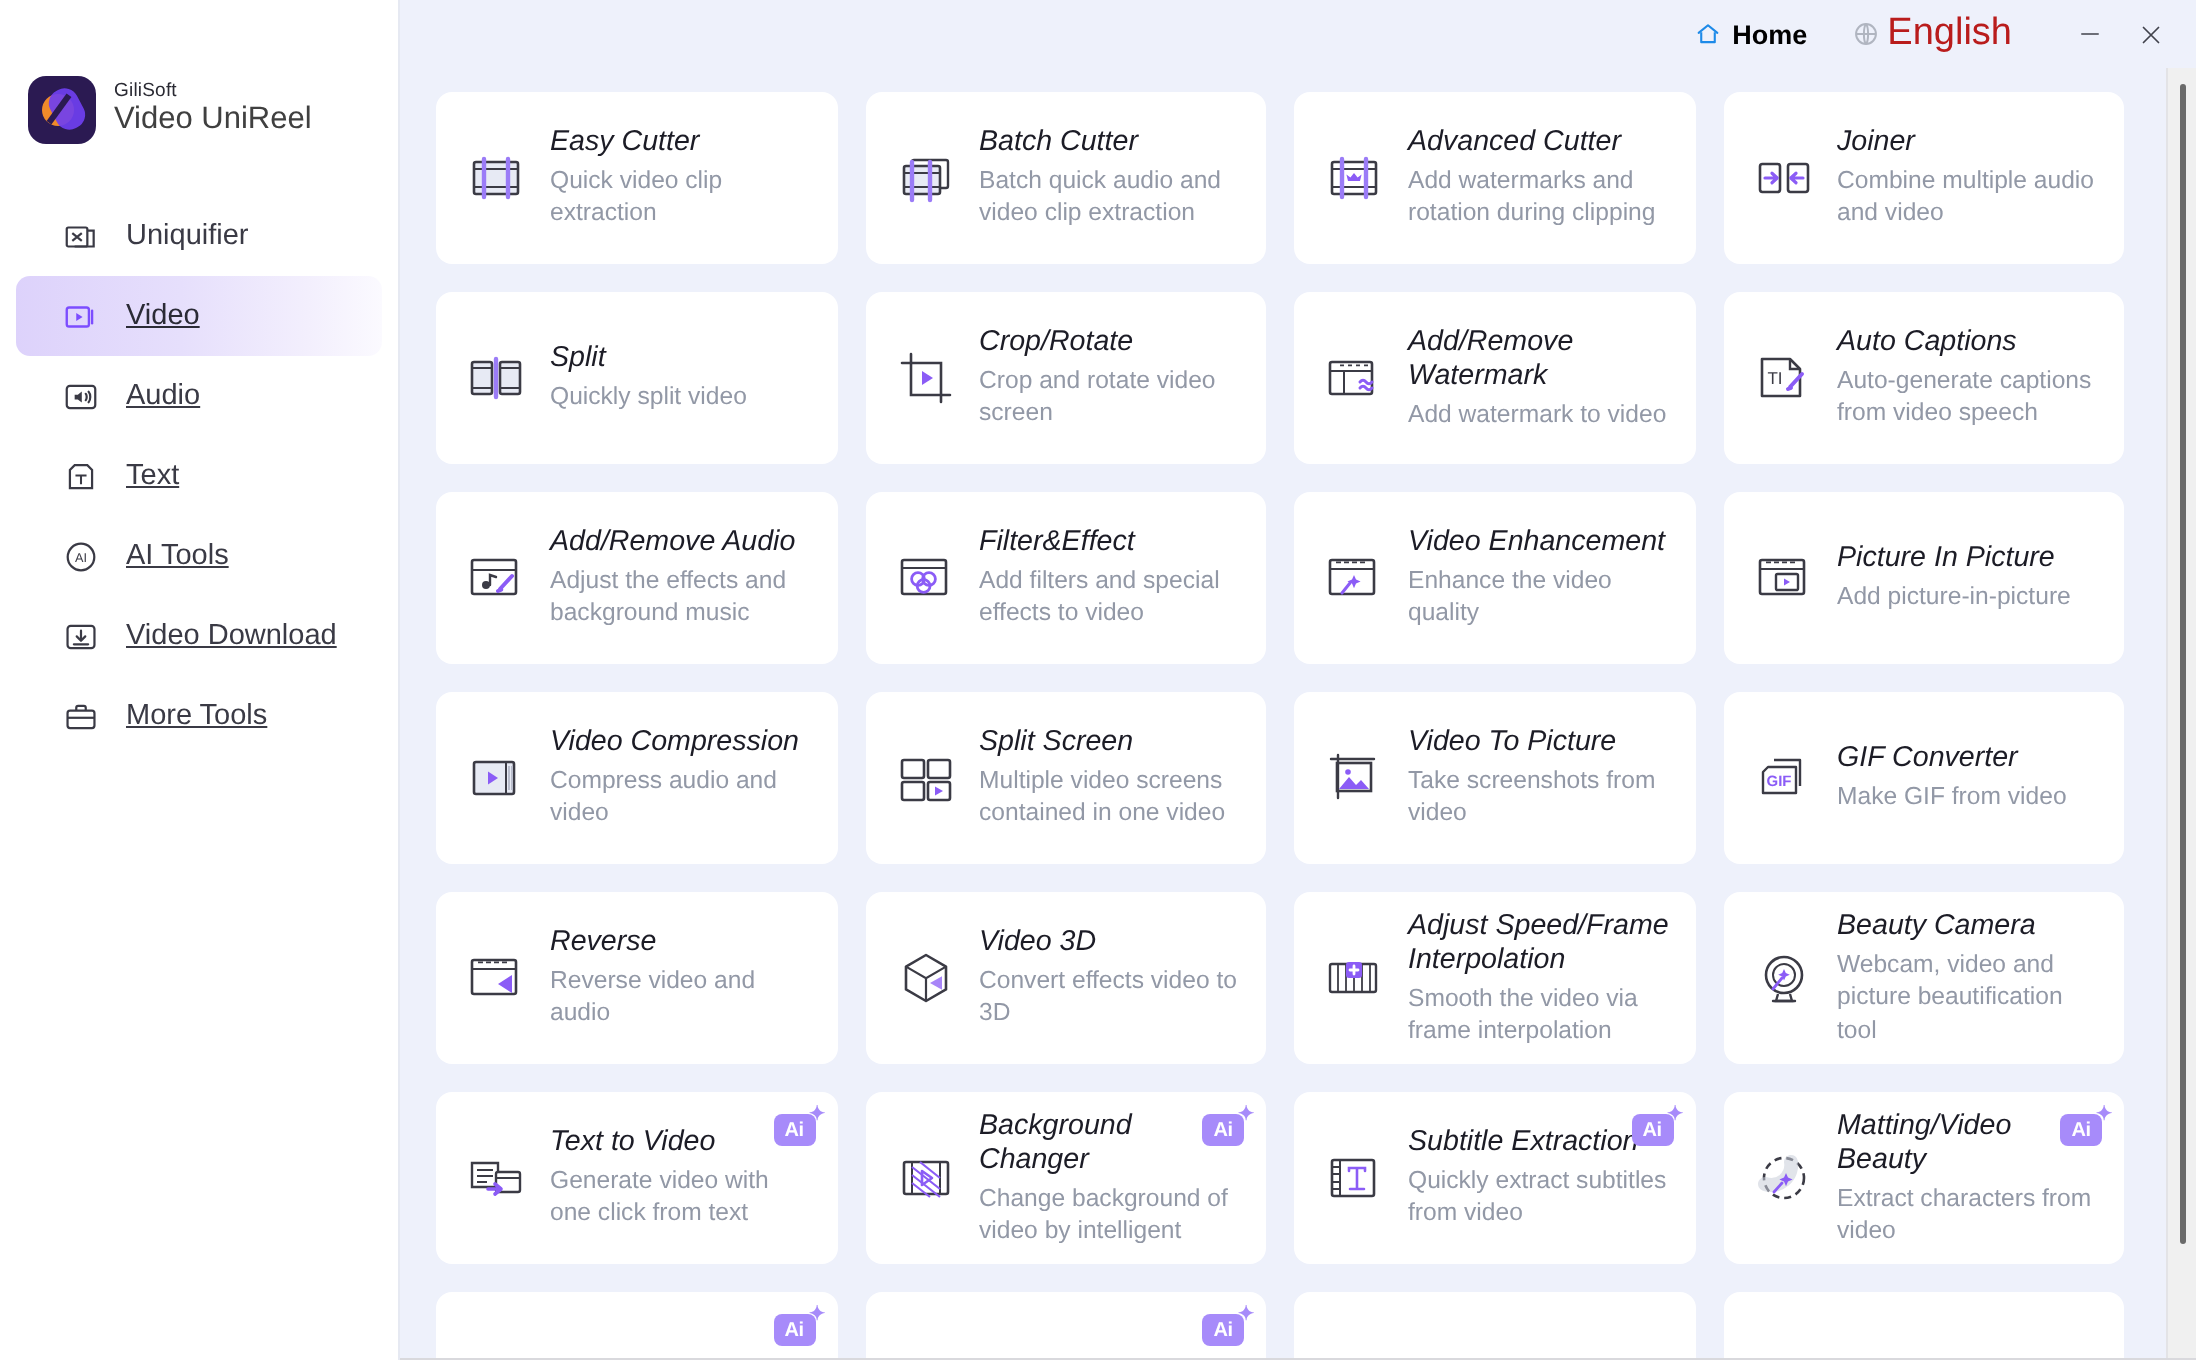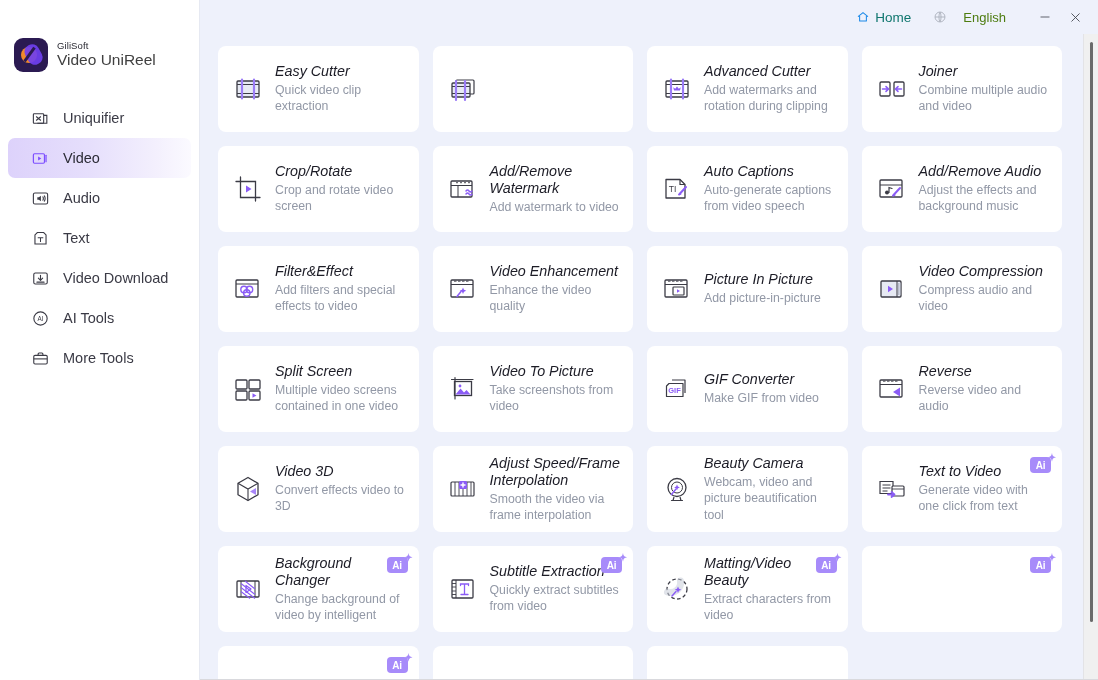--- a/index.html
+++ b/index.html
@@ -41,44 +41,44 @@
   .brand-sub { font-size: 9.5px; color: #2a2a33; letter-spacing: .1px; }
   .brand-name { font-size: 15.5px; color: #404040; font-weight: 400; margin-top: 1px; }
 
   .nav { margin-top: 26px; }
   .nav-item {
     display: flex; align-items: center; gap: 13px;
     height: 40px; margin: 0 8px 0 8px; padding-left: 23px;
     border-radius: 7px; cursor: pointer;
     color: #3a3a45; font-size: 14.5px;
   }
-  .nav-item + .nav-item { margin-top: 0px; }
+  .nav-item + .nav-item { margin-top: 0px; text-decoration: underline; }
   .nav-item .nav-ico { width: 19px; height: 19px; flex: none; display: block; }
   .nav-item.active {
     background: linear-gradient(to right, #ddd2fb 0%, #e6dffc 45%, #f3effd 80%, #fbfaff 100%);
     color: #2b2b36;
   }
 
   
   .main {
     flex: 1; height: 680px; background: #eef1fb;
     position: relative; overflow: hidden;
   }
   .topbar {
     height: 34px; display: flex; align-items: center; justify-content: flex-end;
     gap: 0px; padding-right: 10px;
   }
   .home-btn {
     display: flex; align-items: center; gap: 5px;
-    color: #0f766e; font-size: 13.5px; font-weight: normal; cursor: pointer;
+    color: #000000; font-size: 13.5px; font-weight: bold; cursor: pointer;
     margin-right: 22px;
   }
   .lang-btn {
-    display: flex; align-items: center; gap: 16px;
-    color: #4d7c0f; font-size: 13px; cursor: pointer; margin-right: 26px;
+    display: flex; align-items: center; gap: 4px;
+    color: #b91c1c; font-size: 19px; cursor: pointer; margin-right: 26px;
   }
   .win-btn {
     width: 26px; height: 26px; display: flex; align-items: center; justify-content: center;
     cursor: pointer; color: #41434c;
   }
   .win-btn.min { margin-right: 4px; }
 
   .grid-scroll {
     position: absolute; left: 0; right: 0; top: 34px; bottom: 0;
     overflow: hidden; padding: 12px 18px 0 18px;
@@ -176,33 +176,33 @@
       <div class="nav-item">
         <svg class="nav-ico" viewBox="0 0 24 24" fill="none" stroke="#3a3a45" stroke-width="1.4">
           <path d="M5 7.5V19h14V7.5l-3-3H8z"></path>
             <path d="M8.5 11h7M12 11v5.5" stroke-width="1.3"></path>
         </svg>
         <span>Text</span>
       </div>
 
       <div class="nav-item">
         <svg class="nav-ico" viewBox="0 0 24 24" fill="none" stroke="#3a3a45" stroke-width="1.4">
+          <circle cx="12" cy="12" r="8.4"></circle>
+          <text x="12" y="15.4" font-size="8" fill="#3a3a45" stroke="none" text-anchor="middle" font-family="Liberation Sans, sans-serif">AI</text>
+        </svg>
+        <span>AI Tools</span>
+      </div>
+
+      <div class="nav-item">
+        <svg class="nav-ico" viewBox="0 0 24 24" fill="none" stroke="#3a3a45" stroke-width="1.4">
           <rect x="3.5" y="5" width="17" height="14" rx="2"></rect>
           <path d="M12 8v6.2M9.3 11.6L12 14.4l2.7-2.8" stroke-linecap="round" stroke-linejoin="round"></path>
           <path d="M7.5 16.6h9" stroke-linecap="round"></path>
         </svg>
         <span>Video Download</span>
-      </div>
-
-      <div class="nav-item">
-        <svg class="nav-ico" viewBox="0 0 24 24" fill="none" stroke="#3a3a45" stroke-width="1.4">
-          <circle cx="12" cy="12" r="8.4"></circle>
-          <text x="12" y="15.4" font-size="8" fill="#3a3a45" stroke="none" text-anchor="middle" font-family="Liberation Sans, sans-serif">AI</text>
-        </svg>
-        <span>AI Tools</span>
       </div>
 
       <div class="nav-item">
         <svg class="nav-ico" viewBox="0 0 24 24" fill="none" stroke="#3a3a45" stroke-width="1.4">
           <rect x="3.5" y="8" width="17" height="11" rx="1.6"></rect>
           <path d="M9 8V6.2c0-.6.5-1.2 1.2-1.2h3.6c.7 0 1.2.6 1.2 1.2V8"></path>
           <path d="M3.5 12.5h17"></path>
         </svg>
         <span>More Tools</span>
       </div>
@@ -256,20 +256,24 @@
           </div>
         </div>
 
         <div class="card">
           <svg class="card-ico" viewBox="0 0 32 32" fill="none">
             <rect x="9" y="7" width="18" height="14" rx="1" stroke="#3b3b45" stroke-width="1.2"></rect>
             <rect x="5" y="10" width="18" height="14" rx="1" stroke="#3b3b45" stroke-width="1.3" fill="#e7eaf4"></rect>
             <path d="M5 13.5h18M5 20.5h18" stroke="#3b3b45" stroke-width="1"></path>
             <path d="M9 8v19M18 8v19" stroke="#9b7cf7" stroke-width="2.2" stroke-linecap="round"></path>
           </svg>
+          <div class="card-txt">
+            <div class="card-title">Batch Cutter</div>
+            <div class="card-desc">Batch quick audio and video clip extraction</div>
+          </div>
         </div>
 
         <div class="card">
           <svg class="card-ico" viewBox="0 0 32 32" fill="none">
             <rect x="5" y="8" width="22" height="16" rx="1" stroke="#3b3b45" stroke-width="1.3"></rect>
             <path d="M5 11.5h22M5 20.5h22" stroke="#3b3b45" stroke-width="1"></path>
             <path d="M13 17.5l-.8-3.2 2 1.4 1.8-2.2 1.8 2.2 2-1.4-.8 3.2z" fill="#8b5cf6"></path>
             <path d="M10 6.5v19M22 6.5v19" stroke="#9b7cf7" stroke-width="2.2" stroke-linecap="round"></path>
           </svg>
           <div class="card-txt">
@@ -284,20 +288,32 @@
             <rect x="18" y="9" width="10" height="14" rx="1.2" stroke="#3b3b45" stroke-width="1.3"></rect>
             <path d="M6.5 16h5.5M10 13.6l2.6 2.4-2.6 2.4" fill="none" stroke="#8b5cf6" stroke-width="1.6" stroke-linecap="round" stroke-linejoin="round"></path>
             <path d="M25.5 16H20M22 13.6L19.4 16l2.6 2.4" fill="none" stroke="#8b5cf6" stroke-width="1.6" stroke-linecap="round" stroke-linejoin="round"></path>
           </svg>
           <div class="card-txt">
             <div class="card-title">Joiner</div>
             <div class="card-desc">Combine multiple audio and video</div>
           </div>
         </div>
 
+        <div class="card">
+          <svg class="card-ico" viewBox="0 0 32 32" fill="none">
+            <rect x="4" y="8" width="10" height="16" rx="1" stroke="#3b3b45" stroke-width="1.3" fill="#e7eaf4"></rect>
+            <rect x="18" y="8" width="10" height="16" rx="1" stroke="#3b3b45" stroke-width="1.3" fill="#e7eaf4"></rect>
+            <path d="M4 11h10M4 21h10M18 11h10M18 21h10" stroke="#3b3b45" stroke-width=".9"></path>
+            <path d="M16 6.5v19" stroke="#9b7cf7" stroke-width="2.2" stroke-linecap="round"></path>
+          </svg>
+          <div class="card-txt">
+            <div class="card-title">Split</div>
+            <div class="card-desc">Quickly split video</div>
+          </div>
+        </div>
 
         <div class="card">
           <svg class="card-ico" viewBox="0 0 32 32" fill="none">
             <path d="M8.5 4v20.5H28" stroke="#3b3b45" stroke-width="1.3" stroke-linecap="round"></path>
             <path d="M4 8.5h19.5V28" stroke="#3b3b45" stroke-width="1.3" stroke-linecap="round"></path>
             <path d="M14 12.5l5.5 3.5-5.5 3.5z" fill="#8b5cf6"></path>
           </svg>
           <div class="card-txt">
             <div class="card-title">Crop/Rotate</div>
             <div class="card-desc">Crop and rotate video screen</div>

